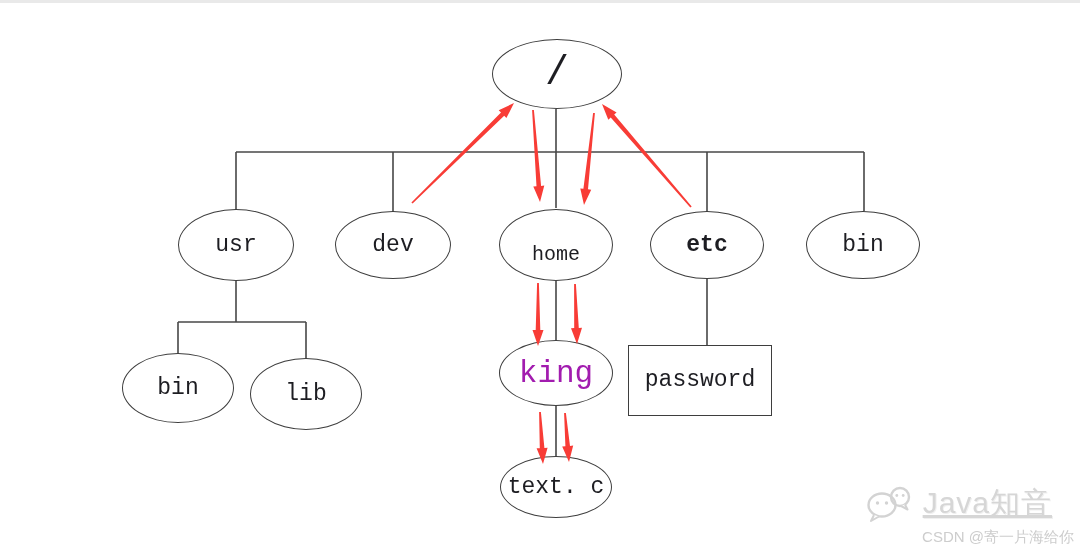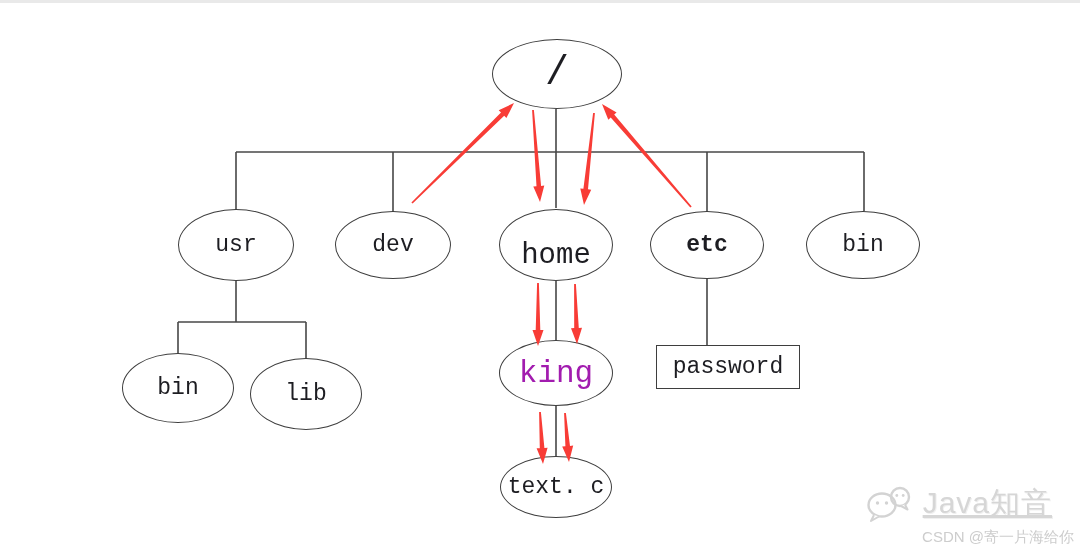--- a/index.html
+++ b/index.html
@@ -60,41 +60,41 @@
       <div class="node ellipse" style="left: 492px; top: 39px; width: 130px; height: 70px; border: 1.5px solid rgb(62, 62, 62);">
         <span class="lbl" style="font-size: 40px; color: rgb(29, 29, 34);">/</span>
       </div>
       <div class="node ellipse" style="left: 178px; top: 209px; width: 116px; height: 72px; border: 1.5px solid rgb(62, 62, 62);">
         <span class="lbl" style="font-size: 23px; color: rgb(29, 29, 34);">usr</span>
       </div>
       <div class="node ellipse" style="left: 335px; top: 211px; width: 116px; height: 68px; border: 1.5px solid rgb(62, 62, 62);">
         <span class="lbl" style="font-size: 23px; color: rgb(29, 29, 34);">dev</span>
       </div>
       <div class="node ellipse" style="left: 499px; top: 209px; width: 114px; height: 72px; border: 1.5px solid rgb(62, 62, 62);">
-        <span class="lbl" style="font-size: 29px; color: rgb(29, 29, 34); margin-top: 20px;">home</span>
+        <span class="lbl" style="font-size: 20px; color: rgb(29, 29, 34); margin-top: 20px;">home</span>
       </div>
       <div class="node ellipse" style="left: 650px; top: 211px; width: 114px; height: 68px; border: 1.5px solid rgb(62, 62, 62);">
         <span class="lbl" style="font-size: 23px; color: rgb(29, 29, 34); font-weight: bold;">etc</span>
       </div>
       <div class="node ellipse" style="left: 806px; top: 211px; width: 114px; height: 68px; border: 1.5px solid rgb(62, 62, 62);">
         <span class="lbl" style="font-size: 23px; color: rgb(29, 29, 34);">bin</span>
       </div>
       <div class="node ellipse" style="left: 122px; top: 353px; width: 112px; height: 70px; border: 1.5px solid rgb(62, 62, 62);">
         <span class="lbl" style="font-size: 23px; color: rgb(29, 29, 34);">bin</span>
       </div>
       <div class="node ellipse" style="left: 250px; top: 358px; width: 112px; height: 72px; border: 1.5px solid rgb(62, 62, 62); justify-content: center;">
         <span class="lbl" style="font-size: 23px; color: rgb(29, 29, 34);">lib</span>
       </div>
       <div class="node ellipse" style="left: 499px; top: 340px; width: 114px; height: 66px; border: 1.5px solid rgb(62, 62, 62);">
         <span class="lbl" style="font-size: 31px; color: #a21caf;">king</span>
       </div>
       <div class="node ellipse" style="left: 500px; top: 456px; width: 112px; height: 62px; border: 1.5px solid rgb(62, 62, 62);">
         <span class="lbl" style="font-size: 23px; color: rgb(29, 29, 34);">text. c</span>
       </div>
-      <div class="node rect" style="left: 656px; top: 345px; width: 144px; height: 44px; border: 1.5px solid rgb(62, 62, 62);">
+      <div class="node rect" style="left: 628px; top: 345px; width: 144px; height: 71px; border: 1.5px solid rgb(62, 62, 62);">
         <span class="lbl" style="font-size: 23px; color: rgb(29, 29, 34);">password</span>
       </div>
     </div>
 
   <svg class="layer" id="arrows-layer" width="1080" height="555">
       <polygon points="412.6,203.6 504.2,115.8 506.4,118.1 514.0,103.0 498.7,110.3 501.0,112.6 411.4,202.4" fill="#f83c36"></polygon>
       <polygon points="532.1,110.1 536.5,186.2 533.3,186.5 540.0,202.0 544.3,185.6 541.1,185.9 533.9,109.9" fill="#f83c36"></polygon>
       <polygon points="593.1,112.9 583.4,188.8 580.3,188.5 584.0,205.0 591.2,189.7 588.0,189.3 594.9,113.1" fill="#f83c36"></polygon>
       <polygon points="691.7,206.4 614.2,114.6 616.6,112.5 602.0,104.0 608.3,119.7 610.7,117.6 690.3,207.6" fill="#f83c36"></polygon>
       <polygon points="537.1,283.0 535.7,330.0 532.5,330.0 538.0,346.0 543.5,330.0 540.3,330.0 538.9,283.0" fill="#f83c36"></polygon>

